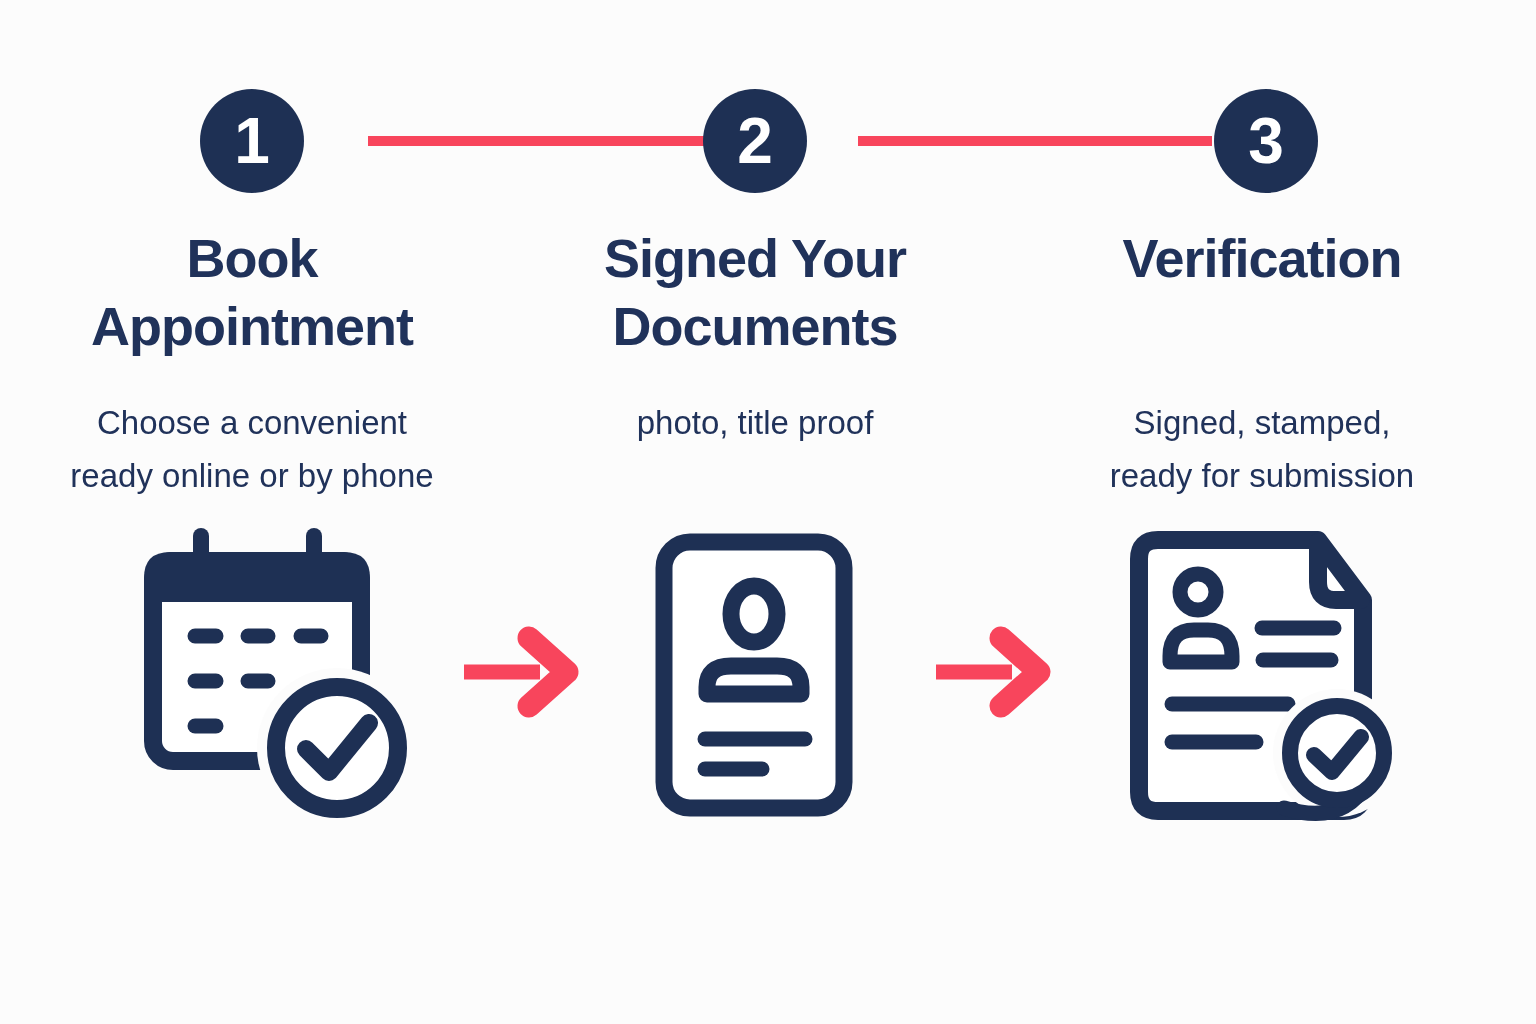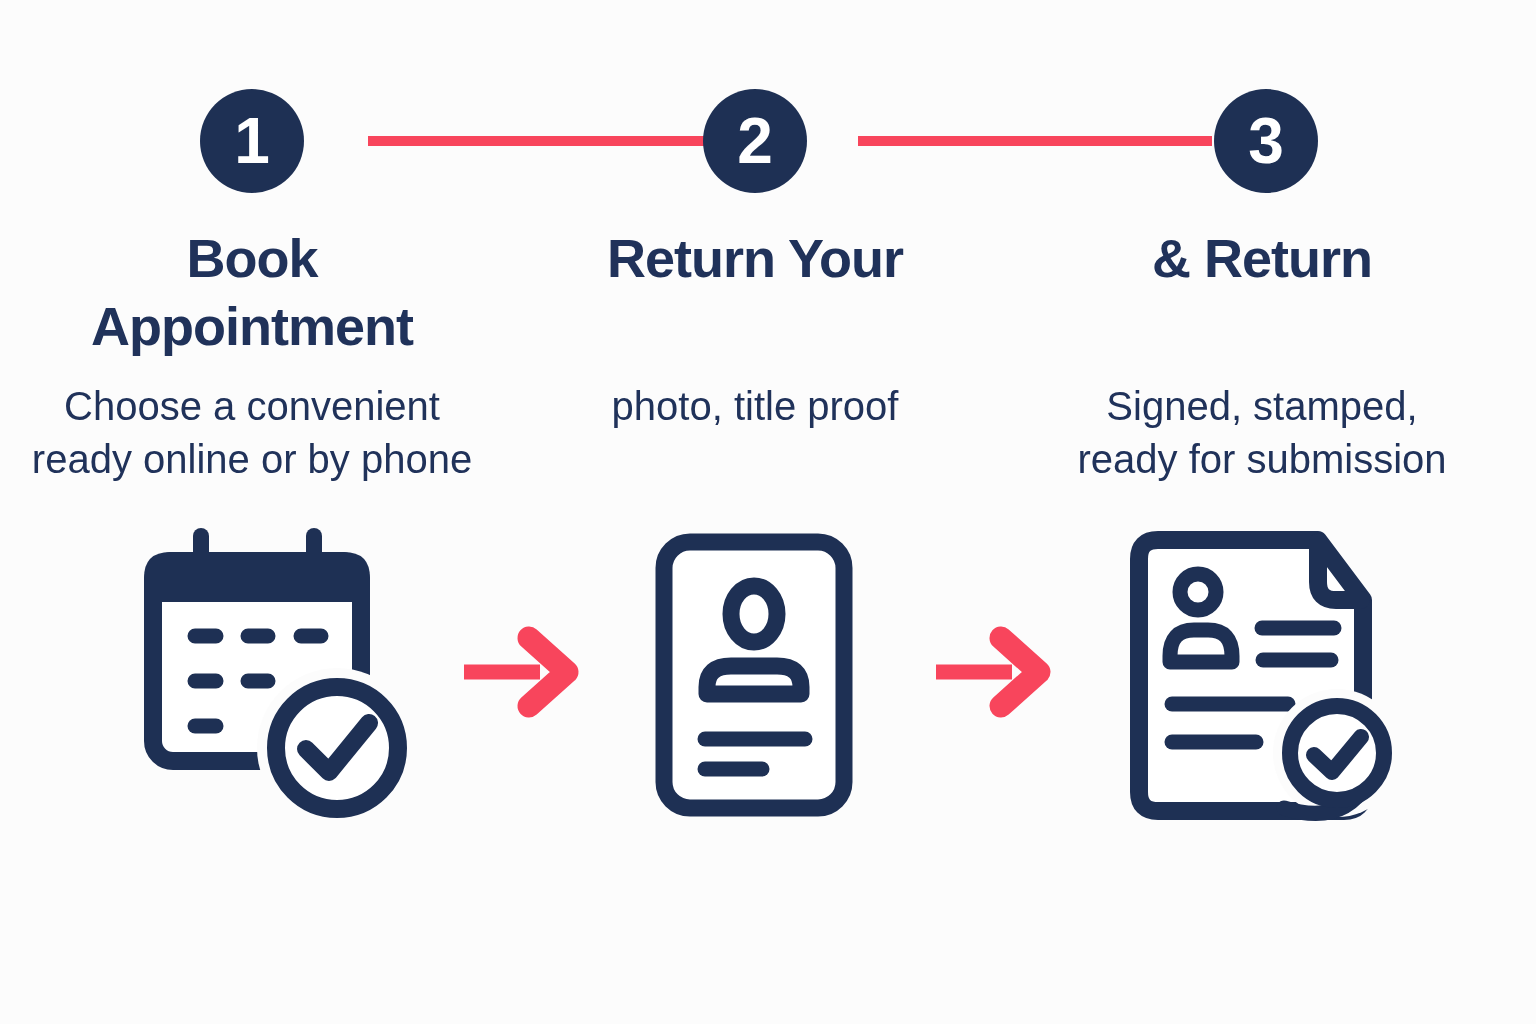--- a/index.html
+++ b/index.html
@@ -60,23 +60,23 @@
     position: absolute;
     top: 224px;
     width: 100%;
     font-size: 54px;
     font-weight: bold;
     line-height: 68px;
     letter-spacing: -1px;
   }
   .desc {
     position: absolute;
-    top: 380px;
+    top: 396px;
     width: 100%;
-    font-size: 40px;
+    font-size: 33px;
     line-height: 53px;
   }
 
   
   .icon-band {
     position: absolute;
     left: 0;
     top: 500px;
     width: 1536px;
     height: 360px;
@@ -121,30 +121,31 @@
       <div>Appointment</div>
     </div>
     <div class="desc">
       <div>Choose a convenient</div>
       <div>ready online or by phone</div>
     </div>
   </div>
 
   <div class="col col2">
     <div class="title">
-      <div>Return Your</div>
+      <div>Signed Your</div>
+      <div>Documents</div>
     </div>
     <div class="desc">
       <div>photo, title proof</div>
     </div>
   </div>
 
   <div class="col col3">
     <div class="title">
-      <div>&amp; Return</div>
+      <div>Verification</div>
     </div>
     <div class="desc">
       <div>Signed, stamped,</div>
       <div>ready for submission</div>
     </div>
   </div>
 
   <svg class="icon-band" viewBox="0 0 1536 360">
 
     <g>

